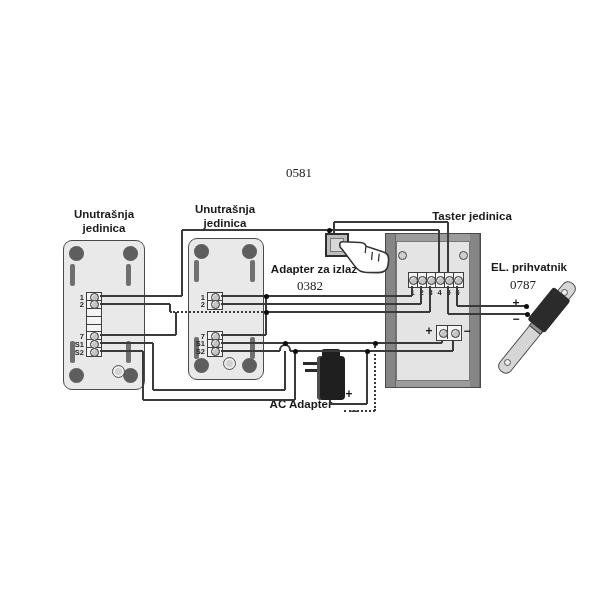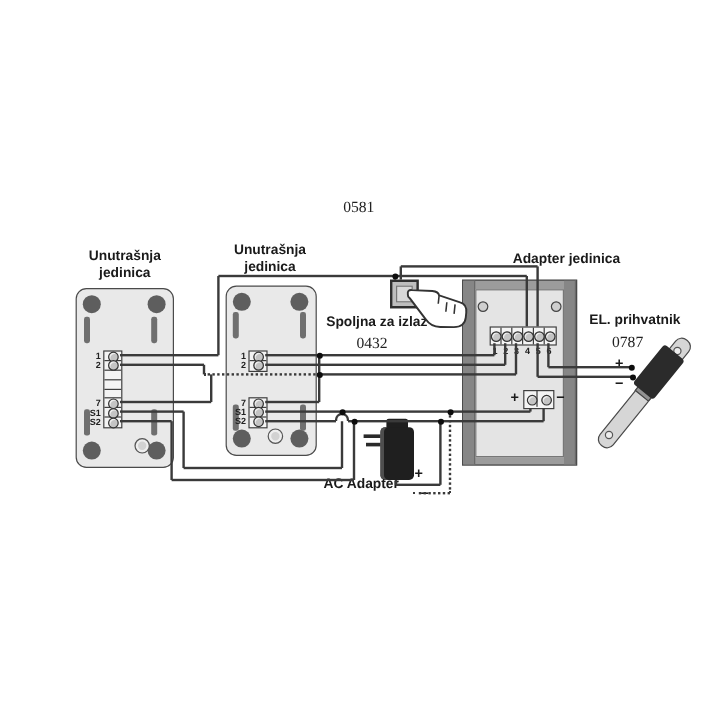--- a/index.html
+++ b/index.html
@@ -63,31 +63,31 @@
   <div class="code" style="left:299px;top:165px;">0581</div>
 
   <div class="lbl" style="left:104px;top:208px;">Unutrašnja</div>
   <div class="lbl" style="left:104px;top:222px;">jedinica</div>
   <div class="panel" style="left:63px;top:240px;width:80px;height:148px;"></div>
 
   <div class="lbl" style="left:225px;top:203px;">Unutrašnja</div>
   <div class="lbl" style="left:225px;top:217px;">jedinica</div>
   <div class="panel" style="left:188px;top:238px;width:74px;height:140px;"></div>
 
-  <div class="lbl" style="left:472px;top:210px;">Adapter jedinica</div>
+  <div class="lbl" style="left:472px;top:210px;">Taster jedinica</div>
   <div class="od-frame">
     <div class="od-wall" style="left:0;"></div>
     <div class="od-wall" style="right:0;"></div>
     <div class="od-panel"></div>
     <div class="od-screw" style="left:12px;top:17px;"></div>
     <div class="od-screw" style="right:12px;top:17px;"></div>
   </div>
 
-  <div class="lbl" style="left:314px;top:263px;">Spoljna za izlaz</div>
-  <div class="code" style="left:310px;top:278px;">0432</div>
+  <div class="lbl" style="left:314px;top:263px;">Adapter za izlaz</div>
+  <div class="code" style="left:310px;top:278px;">0382</div>
   <div class="btn-outer">
     <div class="btn-inner"></div>
   </div>
   <svg style="position:absolute;left:337px;top:236px;transform:rotate(6deg);" width="54" height="38" viewBox="0 0 54 38">
     <path d="M2 12 Q1 8 5 8 L22 7 Q27 7 28 10 L46 14 Q52 15 52 22 L52 26 Q52 34 43 35 L32 36 Q24 37 19 31 L4 15 Q2 14 2 12 Z" fill="#ffffff" stroke="#333" stroke-width="1.6"></path>
     <path d="M28 10 L28 17 M35 15 L35 23 M42 16 L42 24" stroke="#333" stroke-width="1.3" fill="none"></path>
   </svg>
 
   <div class="lbl" style="left:529px;top:261px;">EL. prihvatnik</div>
   <div class="code" style="left:523px;top:277px;">0787</div>

